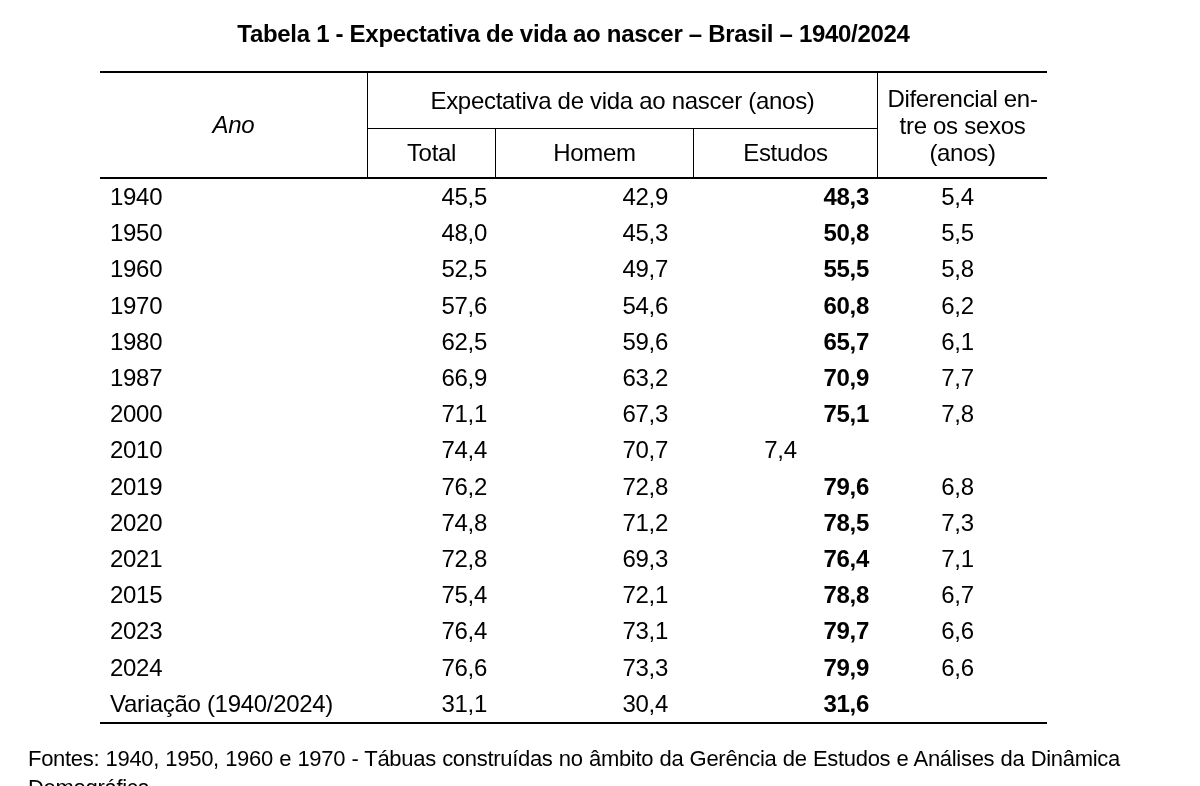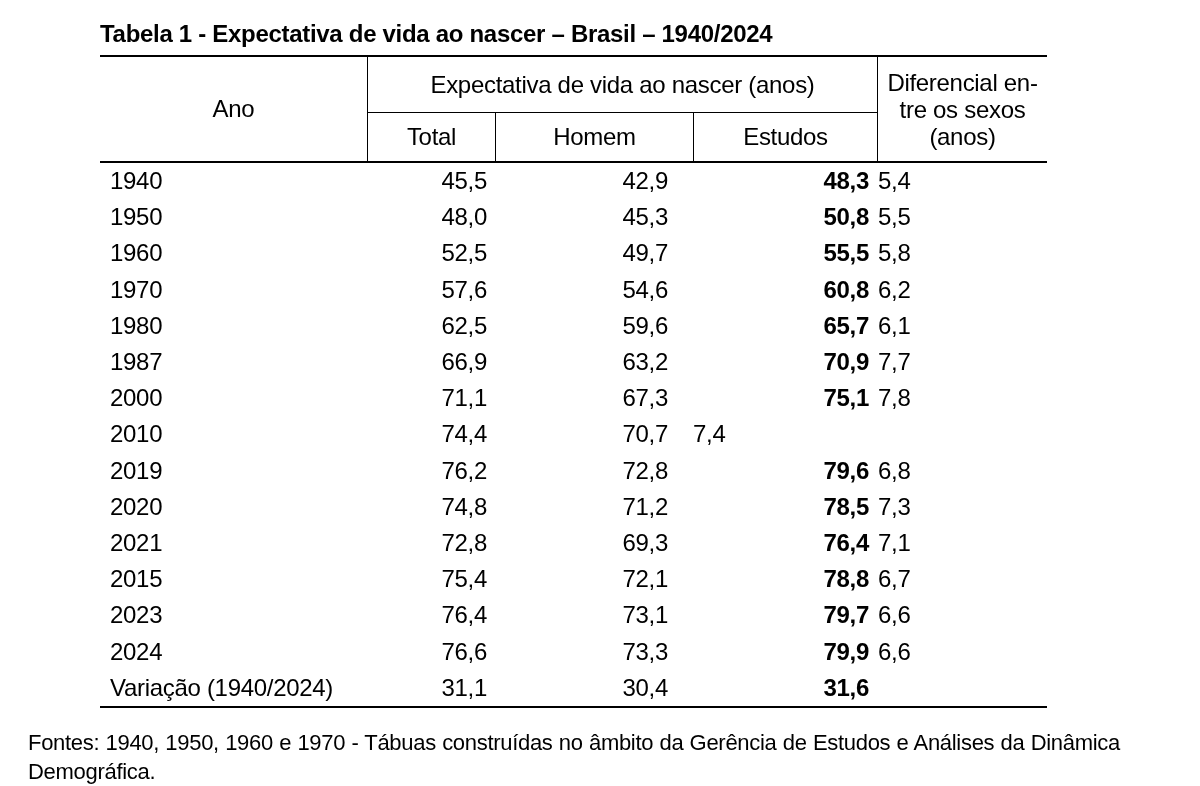--- a/index.html
+++ b/index.html
@@ -8,21 +8,22 @@
     width: 1200px;
     height: 786px;
     background: #ffffff;
     color: #000000;
     font-family: "Liberation Sans", sans-serif;
     letter-spacing: -0.3px;
     overflow: hidden;
   }
   .title {
     width: 947px;
-    margin: 19px 0 6px 100px;
+    margin: 19px 0 22px 100px;
+    text-align: center;
     font-size: 24px;
     font-weight: bold;
     line-height: 30px;
     white-space: nowrap;
   }
   .tbl {
     margin-left: 100px;
     width: 947px;
     font-size: 24px;
   }
@@ -32,21 +33,21 @@
     grid-template-rows: 56px 48px;
     border-top: 2px solid #000;
     border-bottom: 2px solid #000;
   }
   .hcell {
     display: flex;
     align-items: center;
     justify-content: center;
     text-align: center;
   }
-  .h-ano { grid-column: 1; grid-row: 1 / 3; }
+  .h-ano { grid-column: 1; grid-row: 1 / 3; font-style: italic; }
   .h-spanner {
     grid-column: 2 / 5; grid-row: 1;
     border-left: 1.5px solid #000;
     border-right: 1.5px solid #000;
     border-bottom: 1.5px solid #000;
   }
   .h-total  { grid-column: 2; grid-row: 2; border-left: 1.5px solid #000; }
   .h-homem  { grid-column: 3; grid-row: 2; border-left: 1.5px solid #000; }
   .h-mulher { grid-column: 4; grid-row: 2; border-left: 1.5px solid #000; border-right: 1.5px solid #000; }
   .h-dif {
@@ -59,21 +60,21 @@
     display: grid;
     grid-template-columns: 267px 128px 198px 185px 169px;
     height: 36.2px;
     align-items: center;
   }
   .cell { white-space: nowrap; }
   .c-ano         { padding-left: 10px;  text-align: left;  }
   .c-total       { padding-right: 8px;  text-align: right; }
   .c-homem       { padding-right: 25px; text-align: right; }
   .c-mulher      { padding-right: 9px;  text-align: right; font-weight: bold; }
-  .c-diferencial { padding-right: 10px; text-align: left; }
+  .c-diferencial { padding-right: 10px; text-align: center; }
   .source {
     margin: 20px 0 12px 28px;
     width: 1092px;
     font-size: 22px;
     line-height: 29px;
     text-align: justify;
   }
 </style>
 </head>
 <body>

